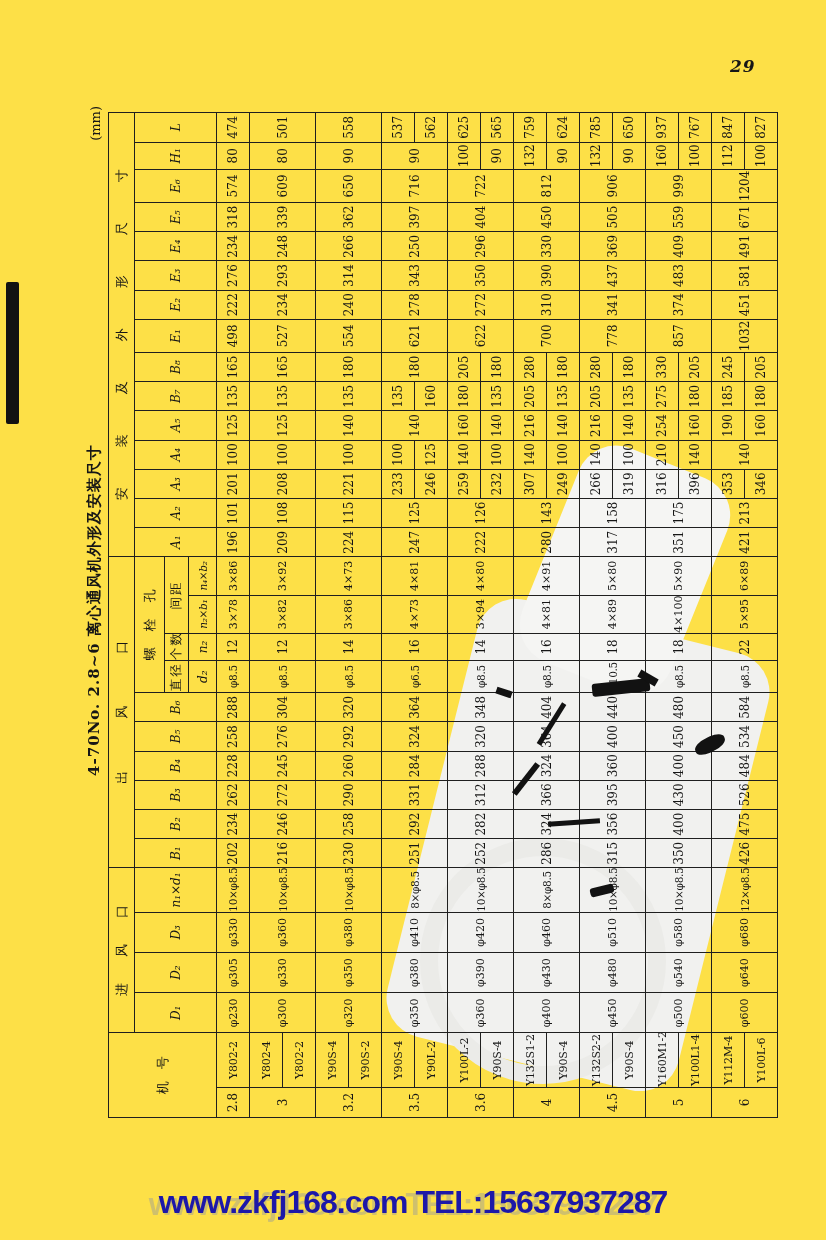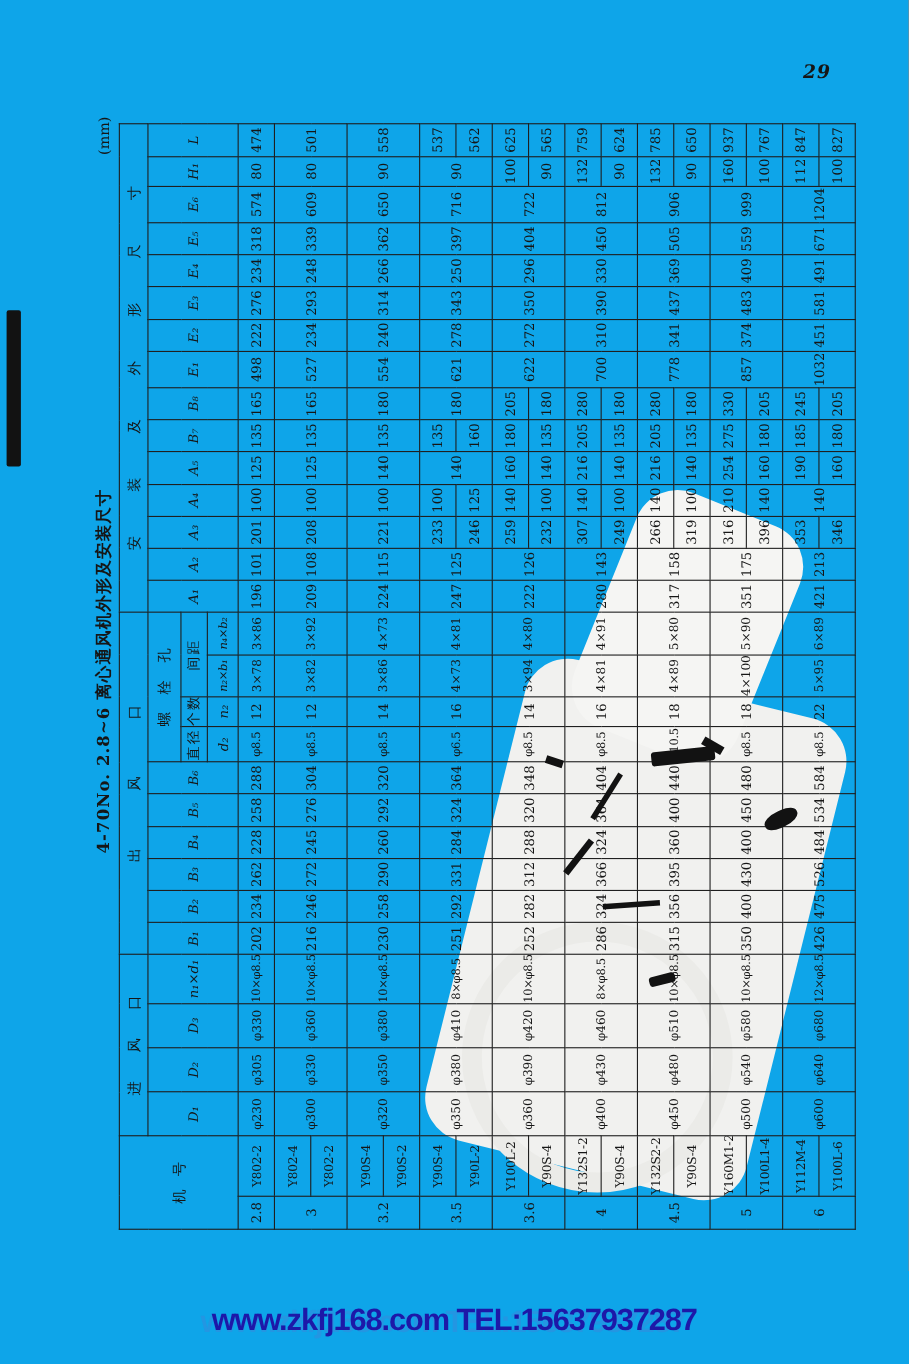--- a/index.html
+++ b/index.html
@@ -1,16 +1,16 @@
 <!DOCTYPE html>
 <html><head>
 <meta charset="utf-8">
 <style>
   html,body{margin:0;padding:0;background:#888;}
-  .page{position:relative;width:826px;height:1240px;background:#0ea5e9;overflow:hidden;
+  .page{position:relative;width:826px;height:1240px;background:#fde047;overflow:hidden;
         font-family:"DejaVu Serif","Liberation Serif",serif;color:#161616;}
   .page-number{position:absolute;left:730px;top:56px;font-size:17px;font-style:italic;
         font-weight:bold;letter-spacing:1px;}
   
   .wm{position:absolute;z-index:0;}
   .wm1{left:428px;top:620px;width:300px;height:450px;background:#f1f1ef;border-radius:40px;transform:rotate(14deg);}
   .wm2{left:420px;top:838px;width:210px;height:210px;border:18px solid #ebebe8;border-radius:50%;}
   .wm3{left:545px;top:455px;width:160px;height:230px;background:#f5f5f3;border-radius:40px;transform:rotate(22deg);}
   
   .rot-wrap{position:absolute;left:84px;top:102px;width:1016px;height:700px;z-index:1;
@@ -43,21 +43,21 @@
   .s1{left:6px;top:282px;width:13px;height:142px;border-radius:2px;}
   .s2{left:592px;top:681px;width:58px;height:13px;border-radius:3px;transform:rotate(-6deg);}
   .s3{left:638px;top:674px;width:20px;height:8px;transform:rotate(30deg);}
   .s4{left:549px;top:700px;width:5px;height:48px;transform:rotate(32deg);}
   .s5{left:548px;top:820px;width:52px;height:5px;transform:rotate(-4deg);}
   .s6{left:523px;top:760px;width:6px;height:38px;transform:rotate(38deg);}
   .s7{left:694px;top:737px;width:32px;height:15px;border-radius:50% 40% 50% 40%;transform:rotate(-24deg);}
   .s8{left:590px;top:886px;width:24px;height:9px;border-radius:3px;transform:rotate(-14deg);}
   .s9{left:496px;top:689px;width:16px;height:7px;transform:rotate(18deg);}
   .footer{position:absolute;left:50%;transform:translateX(-50%);top:1184px;z-index:2;
-        font-family:"Liberation Sans","DejaVu Sans",sans-serif;font-weight:bold;font-size:28px;
+        font-family:"Liberation Sans","DejaVu Sans",sans-serif;font-weight:bold;font-size:32px;
         color:#1d18a8;letter-spacing:-1px;white-space:nowrap;
         text-shadow:-10px 2px 0 rgba(90,110,210,0.28);}
 </style>
 </head>
 <body>
 
 <div class="page">
 
   <div class="page-number">29</div>
 

